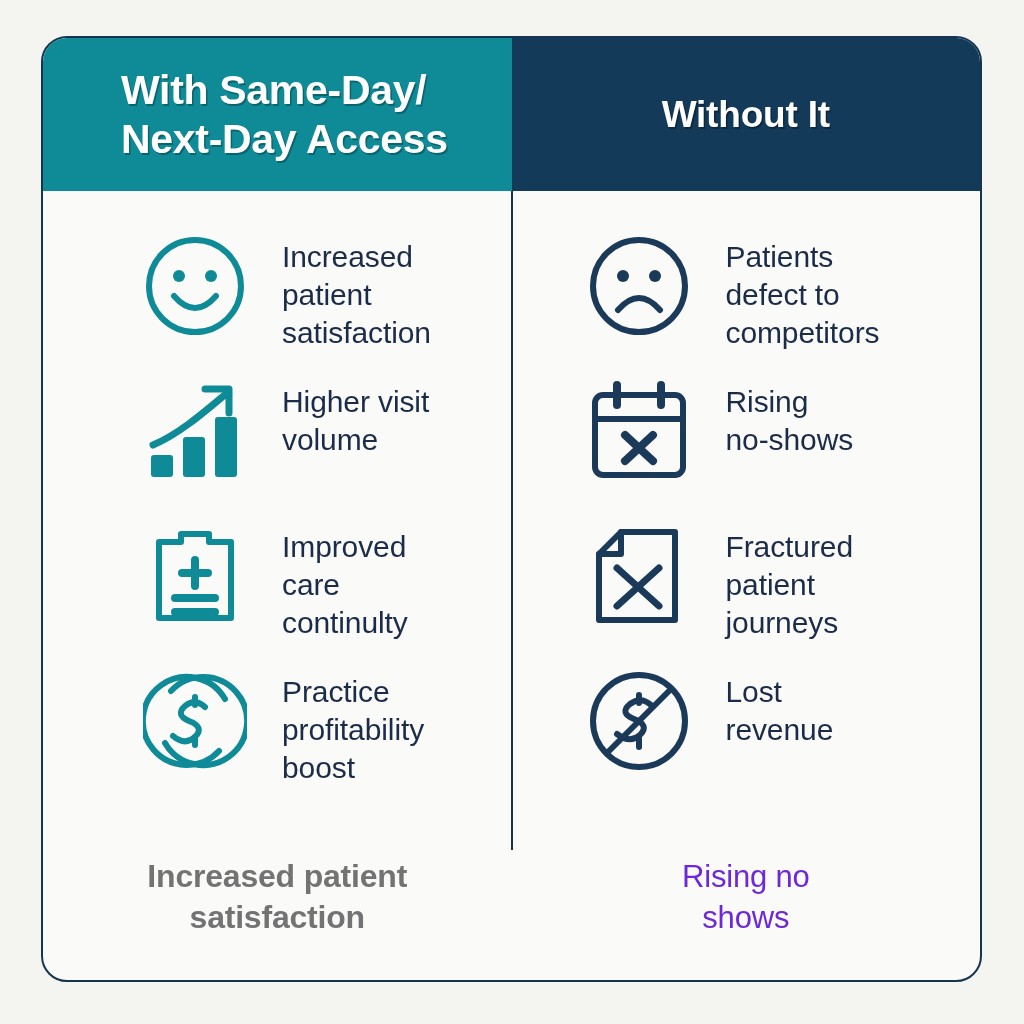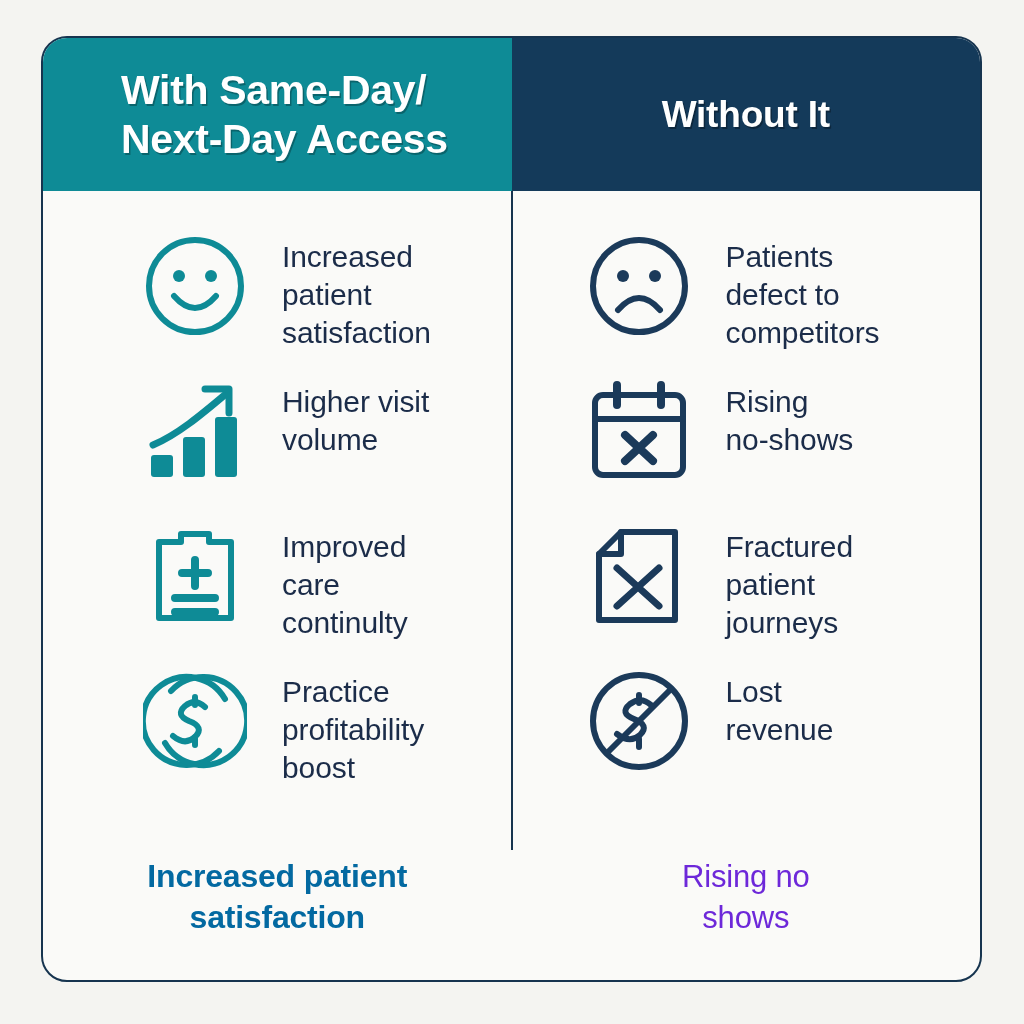--- a/index.html
+++ b/index.html
@@ -129,21 +129,21 @@
     position: relative;
   }
   .footer-cell {
     width: 50%;
     display: flex;
     align-items: flex-start;
     justify-content: center;
     padding-top: 6px;
   }
   .footer-left .ftext {
-    color: #0369a1;
+    color: #737373;
     font-size: 32px;
     font-weight: bold;
     line-height: 41px;
     text-align: center;
     white-space: pre-line;
     letter-spacing: -0.2px;
   }
   .footer-right .ftext {
     color: #6d28d9;
     font-size: 31px;

